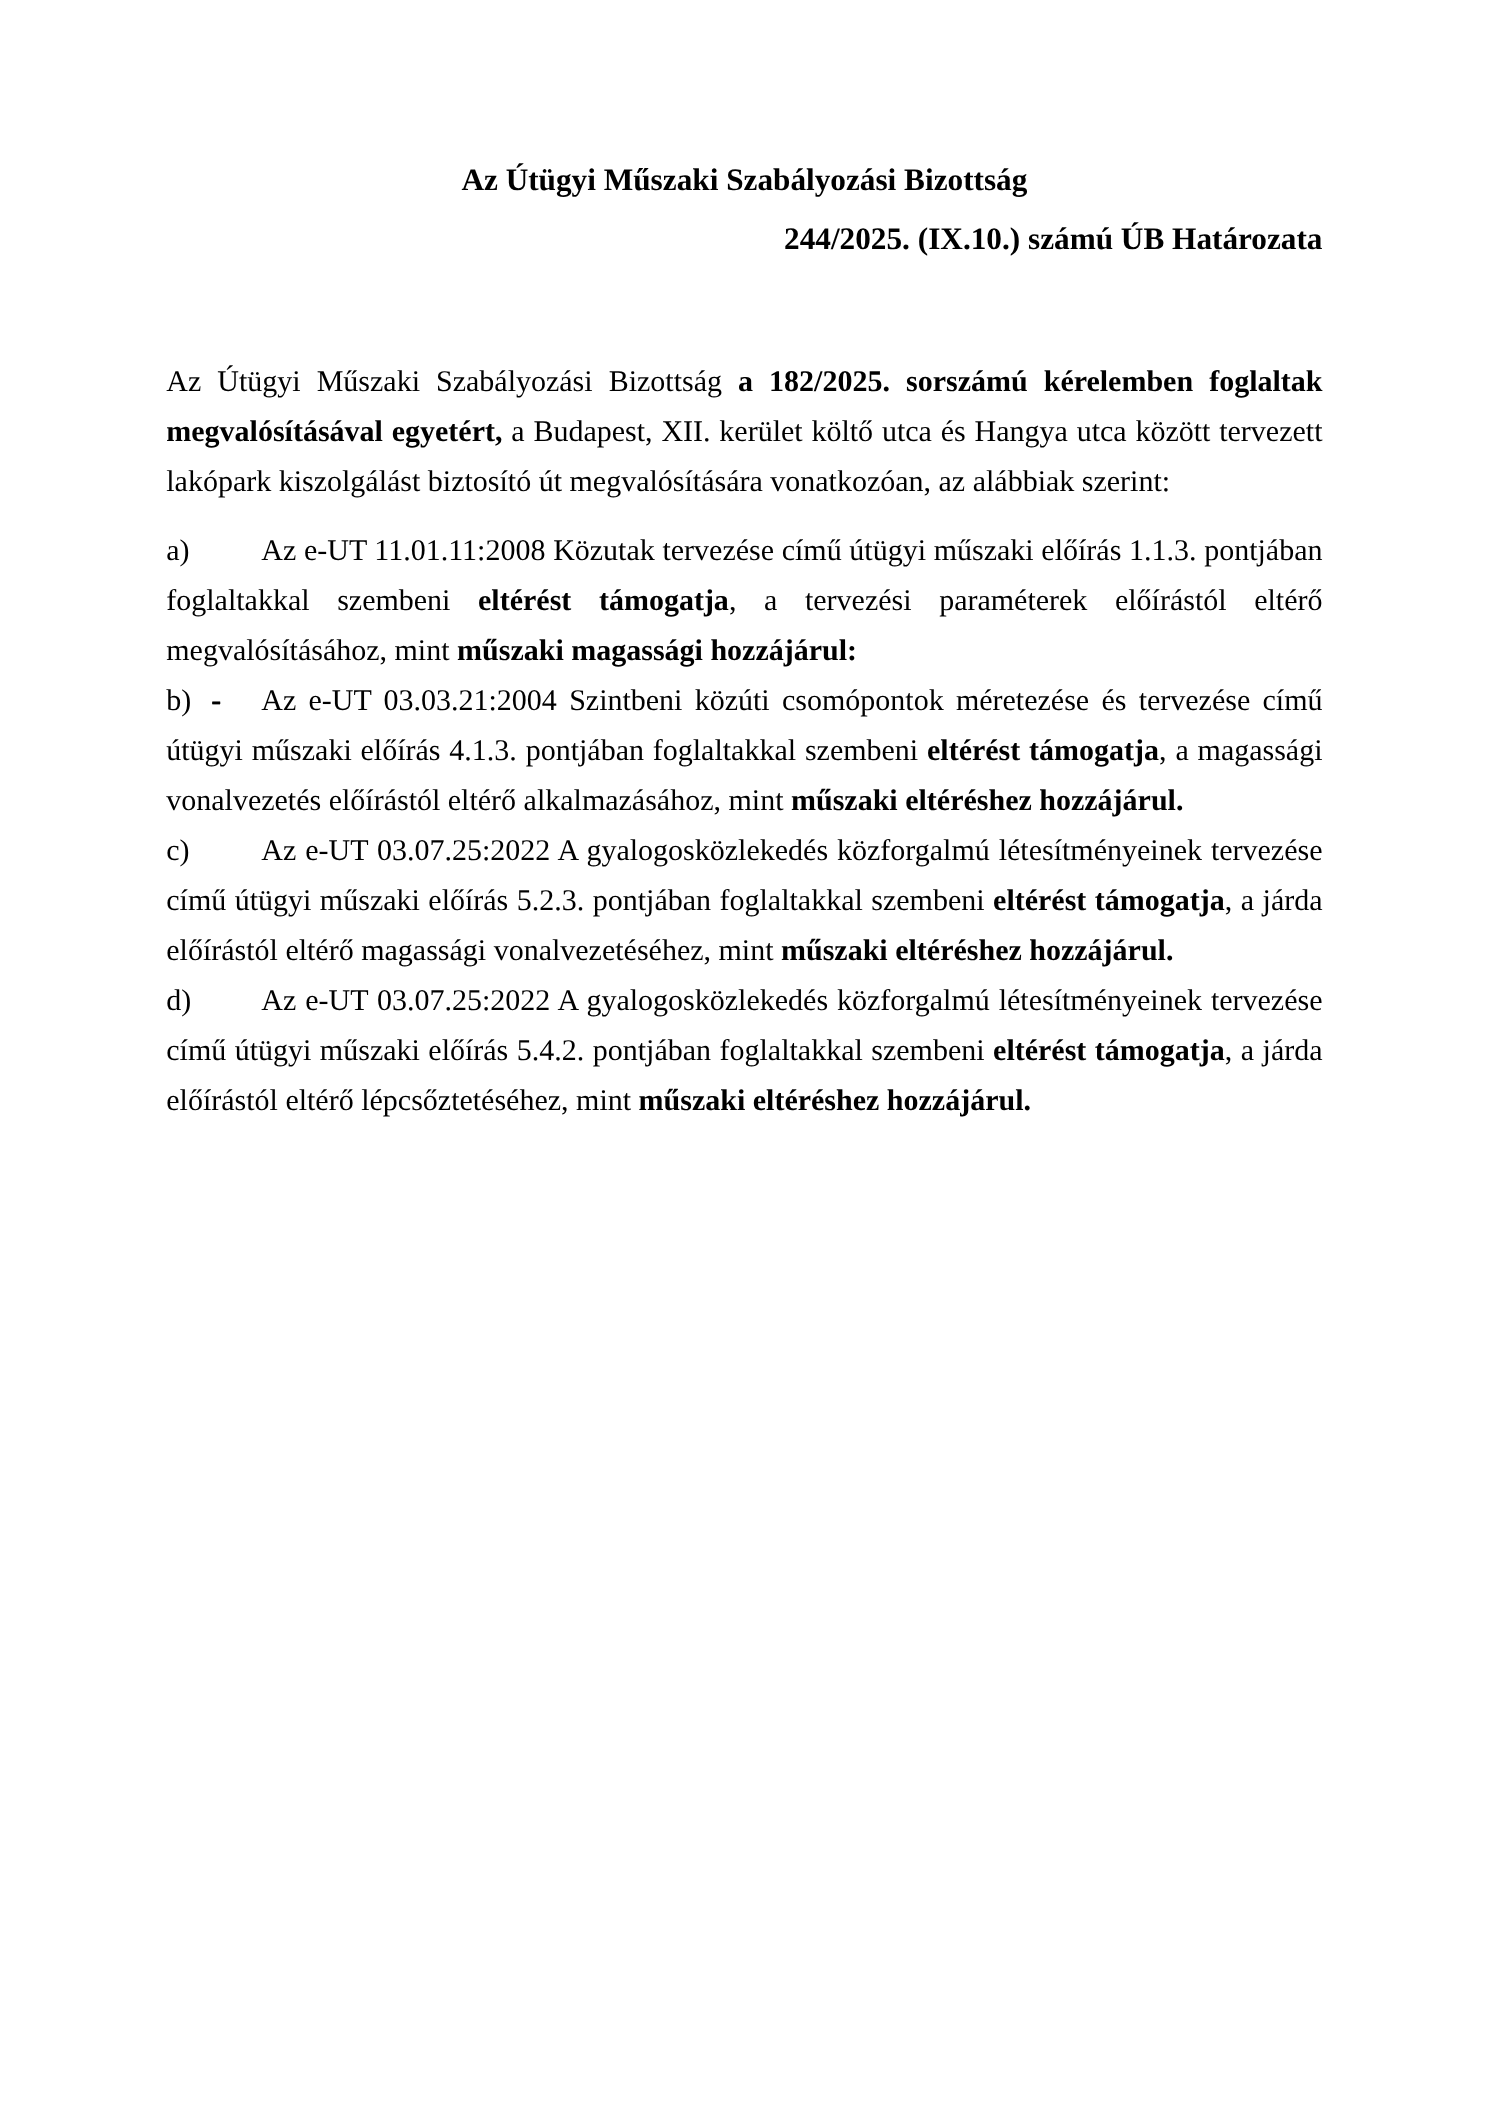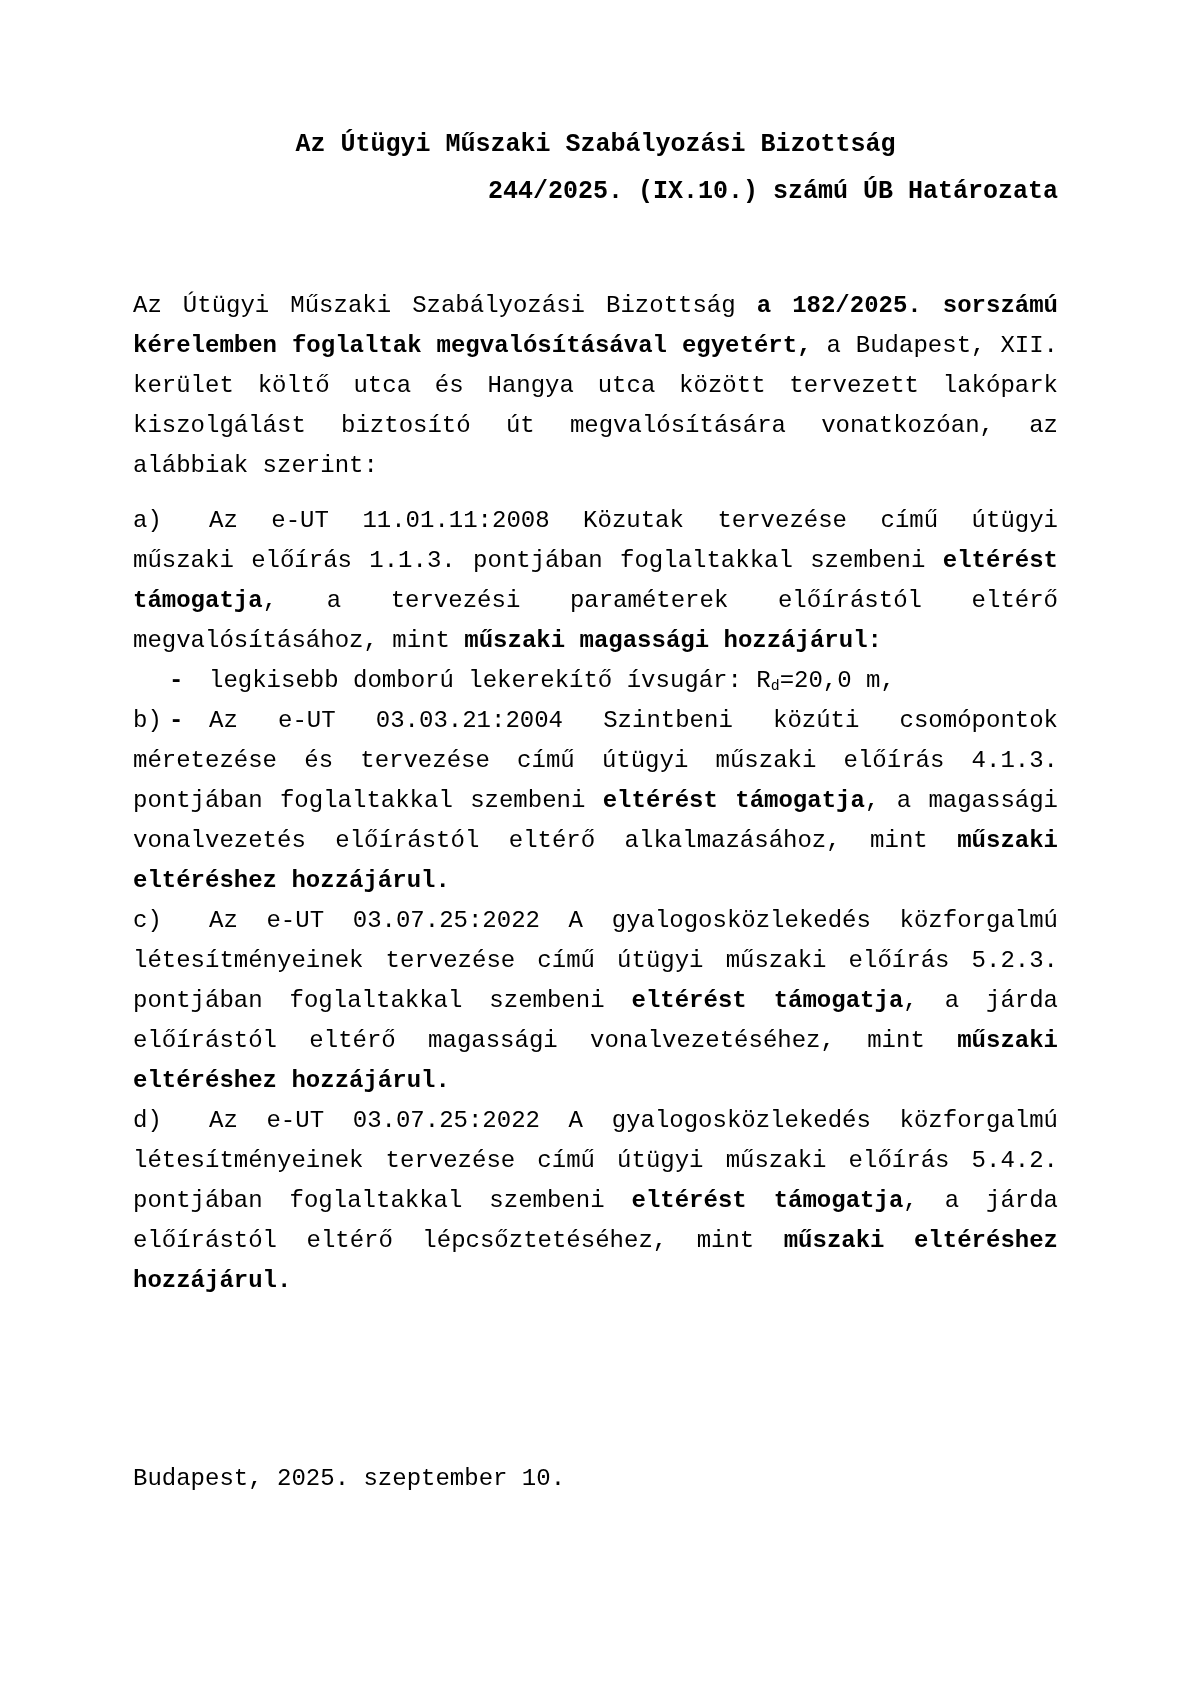--- a/index.html
+++ b/index.html
@@ -1,15 +1,15 @@
 <!DOCTYPE html>
 <html lang="hu"><head>
 <meta charset="utf-8">
 <style>
-  * { margin: 0; padding: 0; box-sizing: border-box; font-family: Liberation Mono, monospace; }
+  * { margin: 0; padding: 0; box-sizing: border-box; }
   html, body { background: #ffffff; }
   body {
     width: 1191px;
     height: 1684px;
     font-family: "Liberation Serif", "DejaVu Serif", serif;
     color: #000000;
     overflow: hidden;
   }
   .page {
     width: 1191px;
@@ -66,25 +66,24 @@
 
 <div class="page">
 
   <p class="title">Az Útügyi Műszaki Szabályozási Bizottság</p>
   <p class="title title2">244/2025. (IX.10.) számú ÚB Határozata</p>
 
   <p class="body intro rich"><span>Az Útügyi Műszaki Szabályozási Bizottság </span><b>a 182/2025. sorszámú kérelemben foglaltak megvalósításával egyetért,</b><span> a Budapest, XII. kerület költő utca és Hangya utca között tervezett lakópark kiszolgálást biztosító út megvalósítására vonatkozóan, az alábbiak szerint:</span></p>
 
   <p class="body item first-item"><span class="item-label">a)</span><span class="rich"><span>Az e-UT 11.01.11:2008 Közutak tervezése című útügyi műszaki előírás 1.1.3. pontjában foglaltakkal szembeni </span><b>eltérést támogatja</b><span>, a tervezési paraméterek előírástól eltérő megvalósításához, mint </span><b>műszaki magassági hozzájárul:</b></span></p>
 
-  <div class="bullet"><span class="dash">-</span><span class="rich"><span>legkisebb domború lekerekítő ívsugár: R</span><sub>d</sub><span>=20,0 m,</span></span></div>
+  <div class="bullet"><span class="dash">-</span></div>
 
   <div class="bullet"><span class="dash">-</span></div>
 
   <p class="body item"><span class="item-label">b)</span><span class="rich"><span>Az e-UT 03.03.21:2004 Szintbeni közúti csomópontok méretezése és tervezése című útügyi műszaki előírás 4.1.3. pontjában foglaltakkal szembeni </span><b>eltérést támogatja</b><span>, a magassági vonalvezetés előírástól eltérő alkalmazásához, mint </span><b>műszaki eltéréshez hozzájárul.</b></span></p>
 
   <p class="body item"><span class="item-label">c)</span><span class="rich"><span>Az e-UT 03.07.25:2022 A gyalogosközlekedés közforgalmú létesítményeinek tervezése című útügyi műszaki előírás 5.2.3. pontjában foglaltakkal szembeni </span><b>eltérést támogatja</b><span>, a járda előírástól eltérő magassági vonalvezetéséhez, mint </span><b>műszaki eltéréshez hozzájárul.</b></span></p>
 
   <p class="body item"><span class="item-label">d)</span><span class="rich"><span>Az e-UT 03.07.25:2022 A gyalogosközlekedés közforgalmú létesítményeinek tervezése című útügyi műszaki előírás 5.4.2. pontjában foglaltakkal szembeni </span><b>eltérést támogatja</b><span>, a járda előírástól eltérő lépcsőztetéséhez, mint </span><b>műszaki eltéréshez hozzájárul.</b></span></p>
 
-  <p class="body date">Budapest, 2025. szeptember 10.</p>
 
 </div>
 
 </body></html>

